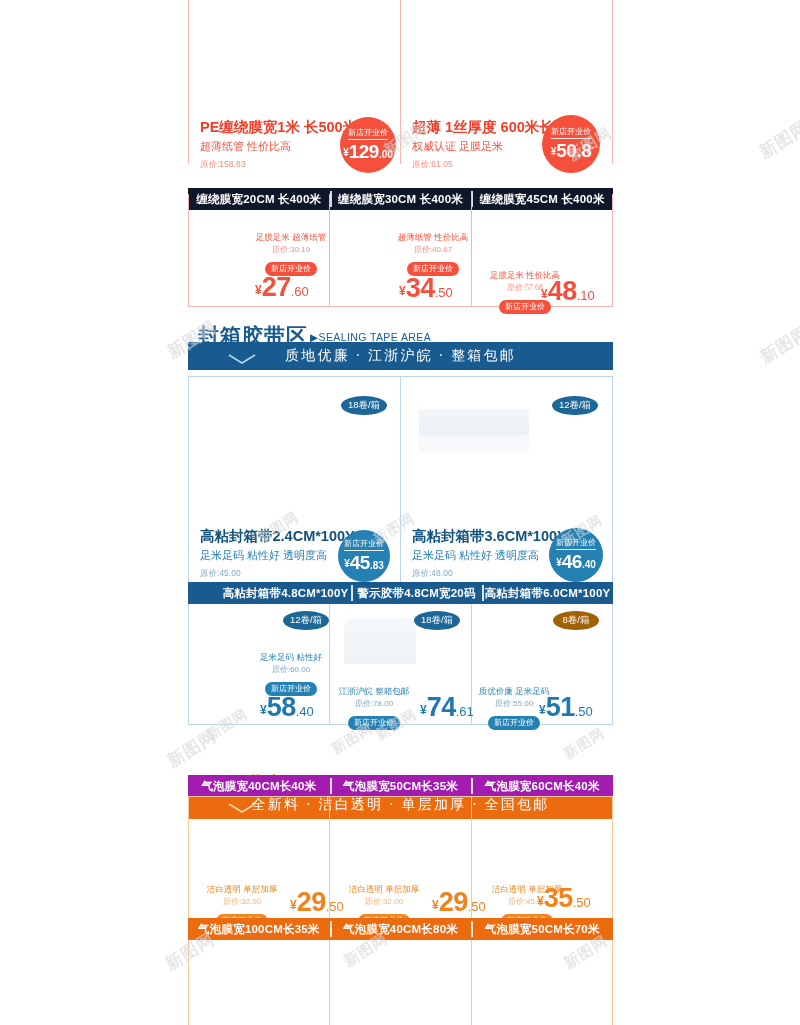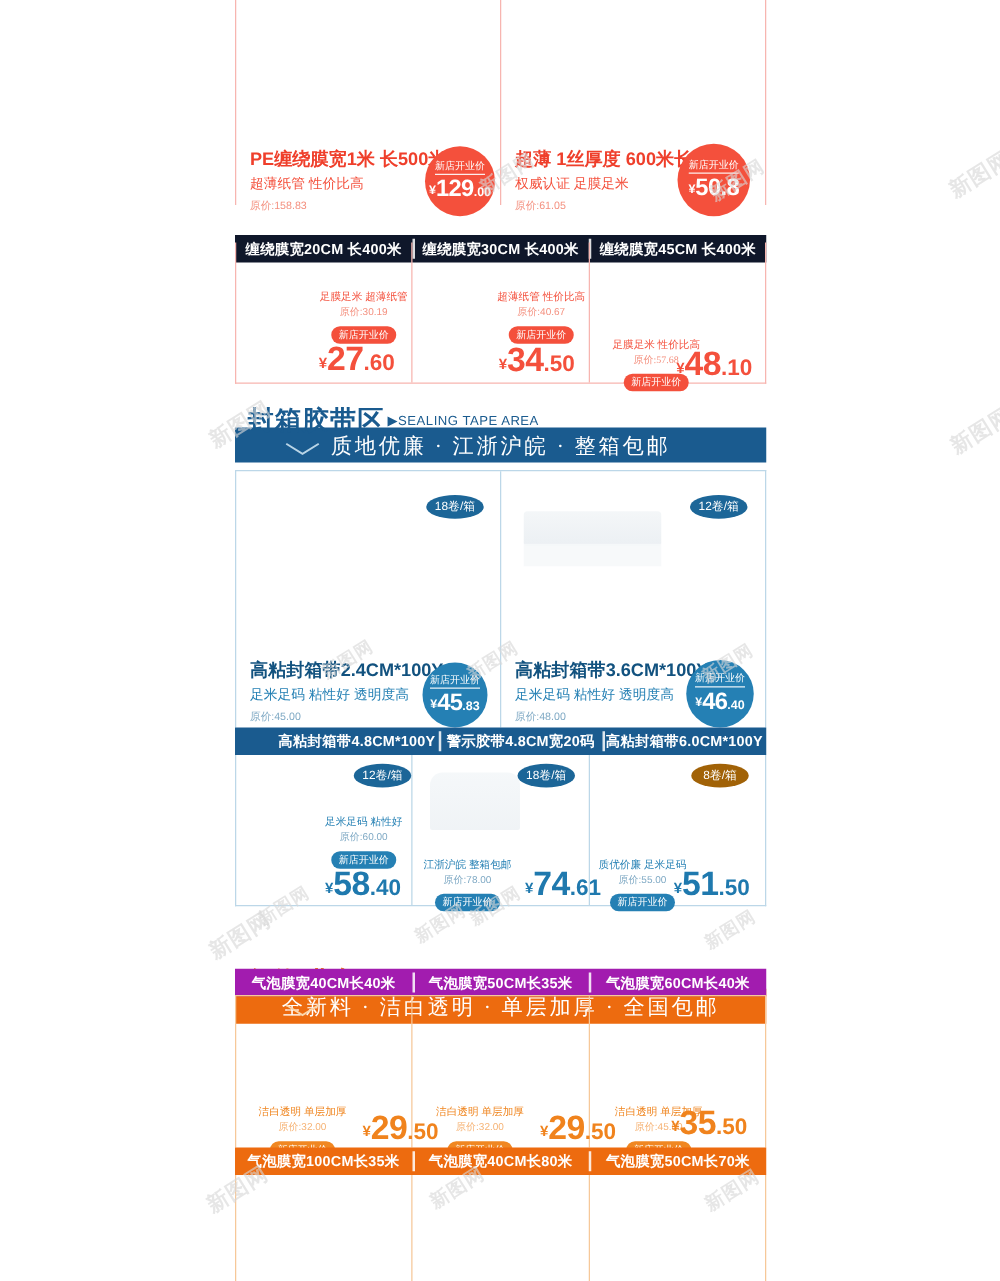--- a/index.html
+++ b/index.html
@@ -28,21 +28,21 @@
   .section { position:absolute; left:188px; width:425px; }
 
   
   .banner { position:relative; height:46px; }
   .banner .bar {
     position:absolute; left:0; right:0; bottom:0; height:28px;
     display:flex; align-items:center; justify-content:center;
   }
   .banner .bar-sub {
     font-family:"Liberation Serif","DejaVu Serif",serif;
-    font-size:17px; color:#fff; letter-spacing:2.2px;
+    font-size:14px; color:#fff; letter-spacing:2.2px;
   }
   .banner .cn {
     position:absolute; left:10px; top:-2px;
     font-size:21px; font-weight:bold; letter-spacing:1px;
     font-family:"Liberation Sans","DejaVu Sans",sans-serif;
   }
   .banner .en {
     position:absolute; top:7px;
     font-size:10.5px; letter-spacing:.4px;
     font-family:"Liberation Sans","DejaVu Sans",sans-serif;
@@ -68,21 +68,21 @@
   .pinfo { position:absolute; text-align:center; }
   .pinfo .feat { font-size:8.5px; white-space:nowrap; }
   .pinfo .orig { font-size:8px; white-space:nowrap; }
   .pill {
     display:inline-block; border-radius:9px;
     padding:1px 6px 2px; font-size:8px; color:#fff; white-space:nowrap;
   }
   .bigprice { position:absolute; white-space:nowrap; }
   .bigprice .cur { font-size:12px; font-weight:bold; vertical-align:2px; }
   .bigprice .int { font-size:27px; font-weight:bold; letter-spacing:-.5px; }
-  .bigprice .dec { font-size:18px; font-weight:bold; }
+  .bigprice .dec { font-size:13px; font-weight:normal; }
 
   
   .card-head { position:absolute; }
   .card-head .h1 { font-size:14.5px; font-weight:bold; white-space:nowrap; }
   .card-head .h2 { font-size:11px; white-space:nowrap; margin-top:2px; }
   .card-head .h3 { font-size:8.5px; white-space:nowrap; margin-top:5px; }
 
   .circle {
     position:absolute; border-radius:50%;
     display:flex; flex-direction:column;

